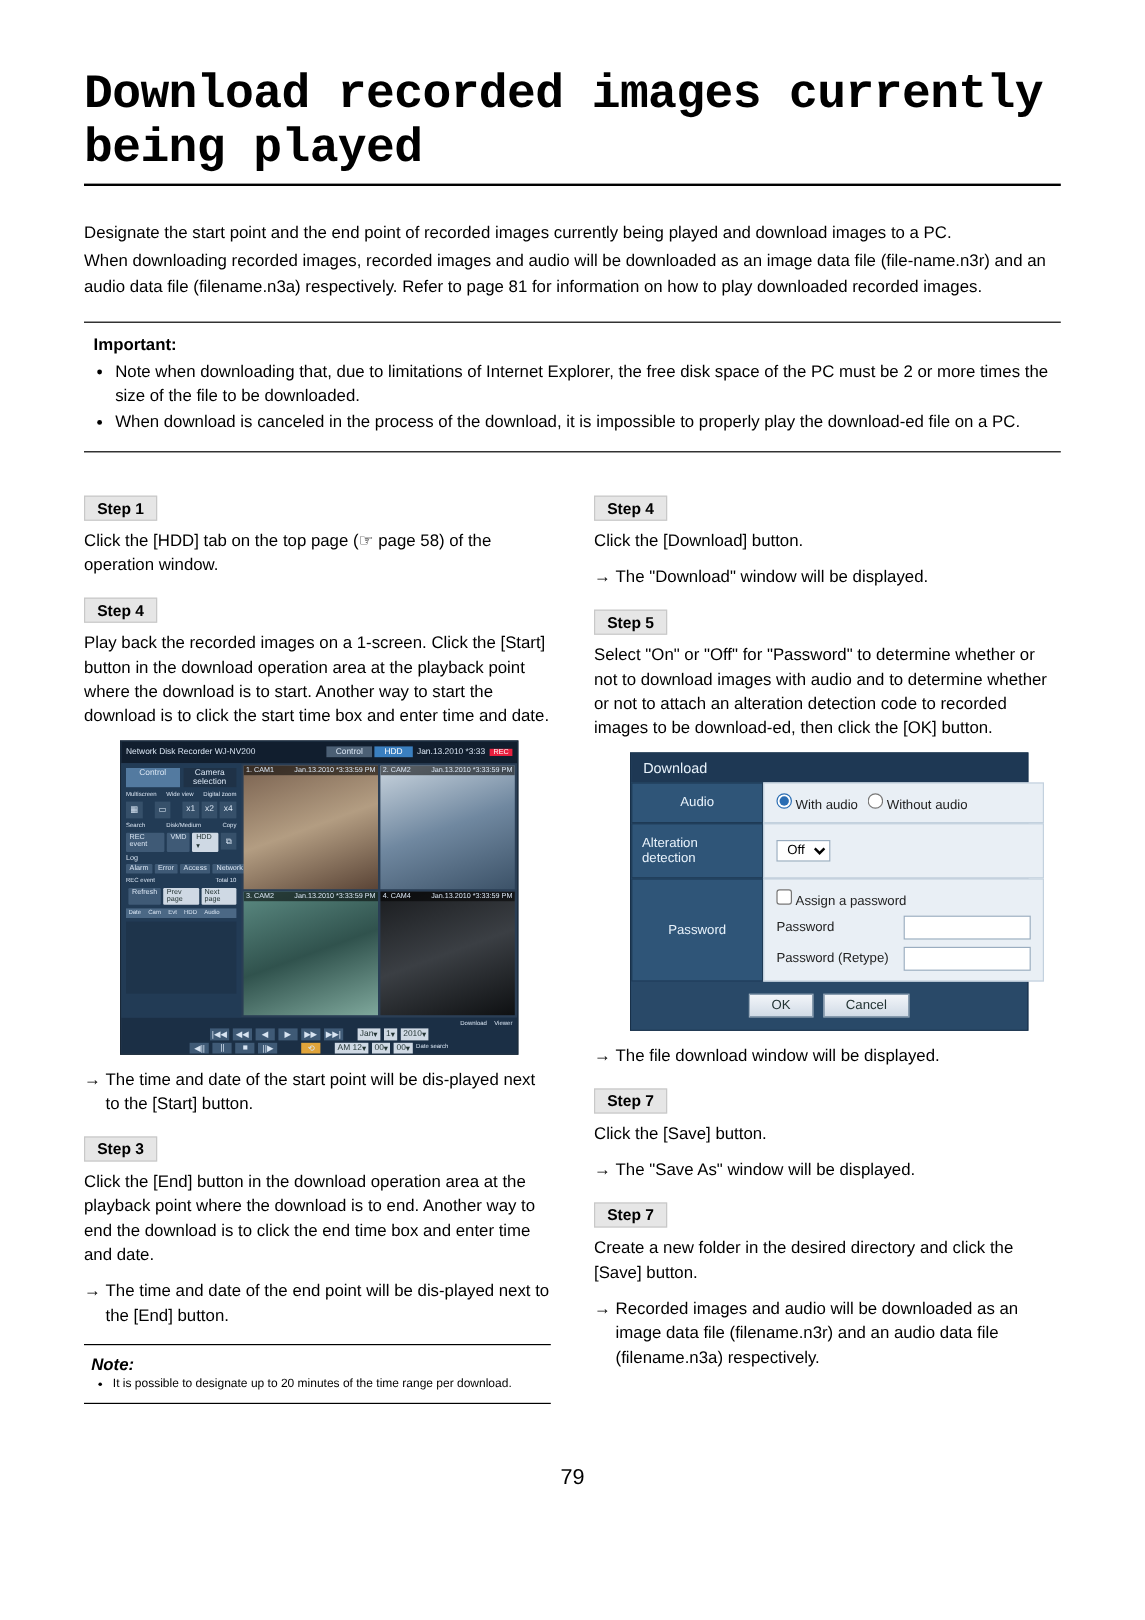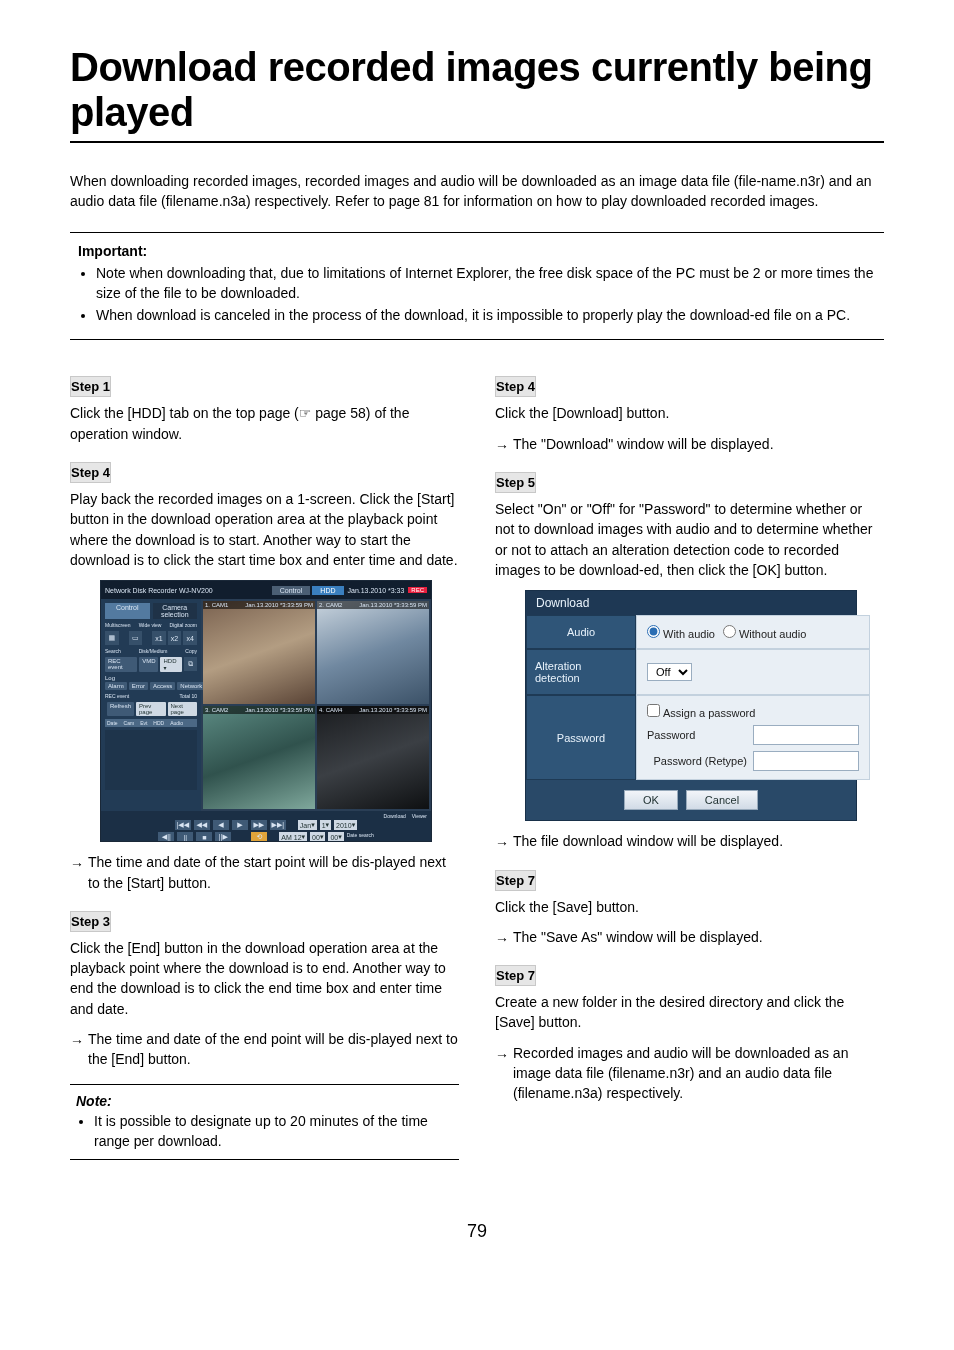--- a/index.html
+++ b/index.html
@@ -14,22 +14,22 @@
     position: relative;
     min-height: 1260px;
     box-sizing: border-box;
   }
   .title {
     font-size: 40px;
     font-weight: 900;
     letter-spacing: -0.5px;
     border-bottom: 2px solid #000;
     padding-bottom: 6px;
-    margin: 0 0 28px 0;
-    font-family: Liberation Sans, sans-serif;
+    margin: 12px 0 28px 0;
+    font-family: Liberation Mono, monospace;
   }
   .intro p {
     font-size: 14px;
     line-height: 1.45;
     margin: 0 0 4px 0;
   }
   .important {
     border-top: 1px solid #000;
     border-bottom: 1px solid #000;
     margin: 20px 0 28px 0;
@@ -53,21 +53,21 @@
     gap: 36px;
   }
   .col {
     flex: 1 1 0;
     min-width: 0;
   }
   .step-tag {
     display: inline-block;
     background: #e6e6e6;
     border: 1px solid #c8c8c8;
-    padding: 2px 0;
+    padding: 2px 10px;
     font-size: 13px;
     font-weight: 700;
     margin: 8px 0 6px 0;
   }
   .step-body {
     font-size: 14px;
     line-height: 1.45;
     margin-bottom: 10px;
   }
   .arrow-body {
@@ -79,21 +79,21 @@
   .arrow-body .arrow { flex: 0 0 auto; padding-right: 4px;}
   .arrow-body .txt { flex: 1 1 auto;}
 
   .note {
     border-top: 1px solid #000;
     border-bottom: 1px solid #000;
     margin: 14px 0;
     padding: 8px 6px;
   }
   .note .hdr { font-weight:700; font-size:14px; margin-bottom:2px;font-style:italic;}
-  .note ul { margin:0; padding-left:18px; font-size:14px; line-height:1.45;}
+  .note ul { margin:0; padding-left:18px; font-size:10px; line-height:1.45;}
 
   
   .op-shot {
     width: 330px;
     height: 260px;
     background: #2a3e55;
     margin: 6px 0 10px 30px;
     font-size: 7px;
     color: #d8e4f2;
     position: relative;
@@ -150,20 +150,21 @@
     font-size:18px;
   }
 </style>
 </head>
 <body>
 
 <div class="page">
   <h1 class="title">Download recorded images currently being played</h1>
 
   <div class="intro">
+    <p>Designate the start point and the end point of recorded images currently being played and download images to a PC.</p>
     <p>When downloading recorded images, recorded images and audio will be downloaded as an image data file (file-name.n3r) and an audio data file (filename.n3a) respectively. Refer to page 81 for information on how to play downloaded recorded images.</p>
   </div>
 
   <div class="important">
     <div class="hdr">Important:</div>
     <ul>
       <li>Note when downloading that, due to limitations of Internet Explorer, the free disk space of the PC must be 2 or more times the size of the file to be downloaded.</li>
       <li>When download is canceled in the process of the download, it is impossible to properly play the download-ed file on a PC.</li>
     </ul>
   </div>
@@ -358,21 +359,21 @@
             </select>
           </div>
           <div class="dl-cell-l" style="padding:24px 8px;">Password</div>
           <div class="dl-cell-r col-stack">
             <label><input type="checkbox" class="dl-check" style=""><span>Assign a password</span></label>
             <div class="dl-pw-row">
                 <span style="width:100px;">Password</span>
                 <input class="dl-input" style="">
               </div>
             <div class="dl-pw-row">
-                <span style="width:100px;text-align:right;">Password (Retype)</span>
+                <span style="width:100px;">Password (Retype)</span>
                 <input class="dl-input" style="">
               </div>
           </div>
         </div>
         <div class="dl-btnrow">
           <button class="dl-btn">OK</button>
           <button class="dl-btn">Cancel</button>
         </div>
       </div>
 

